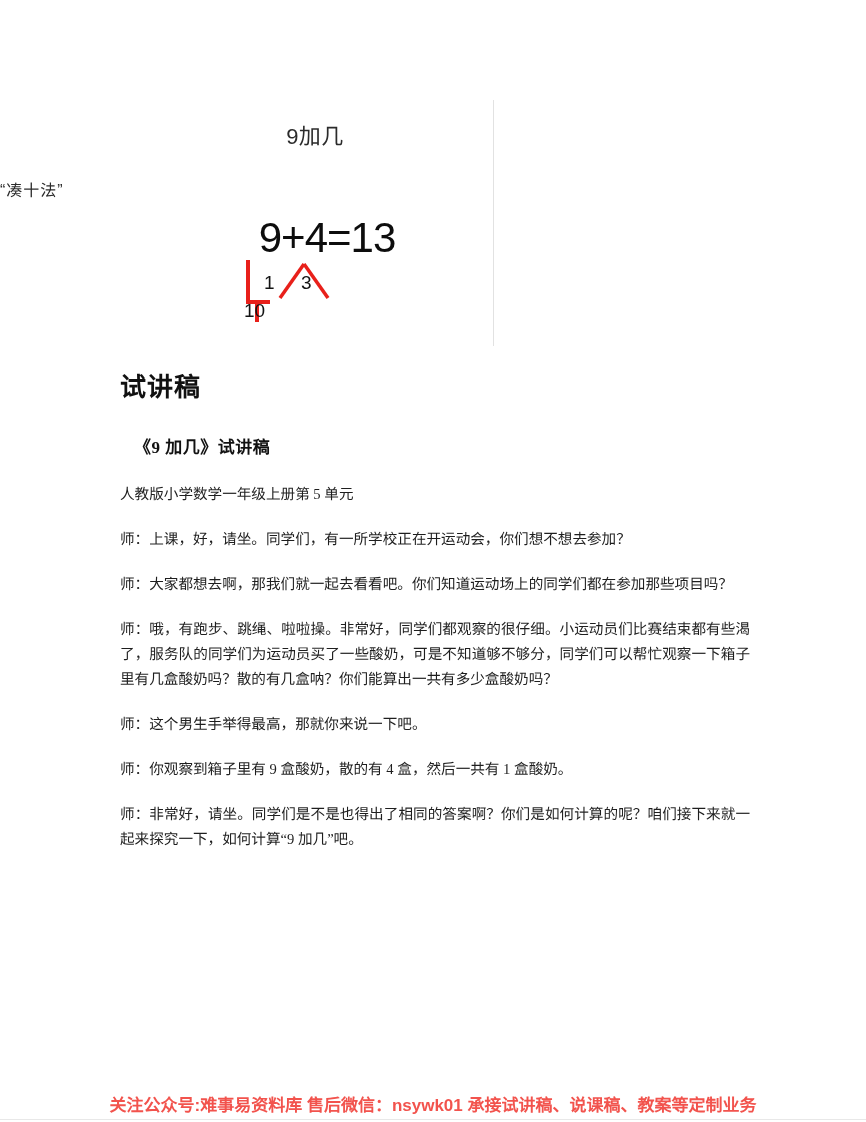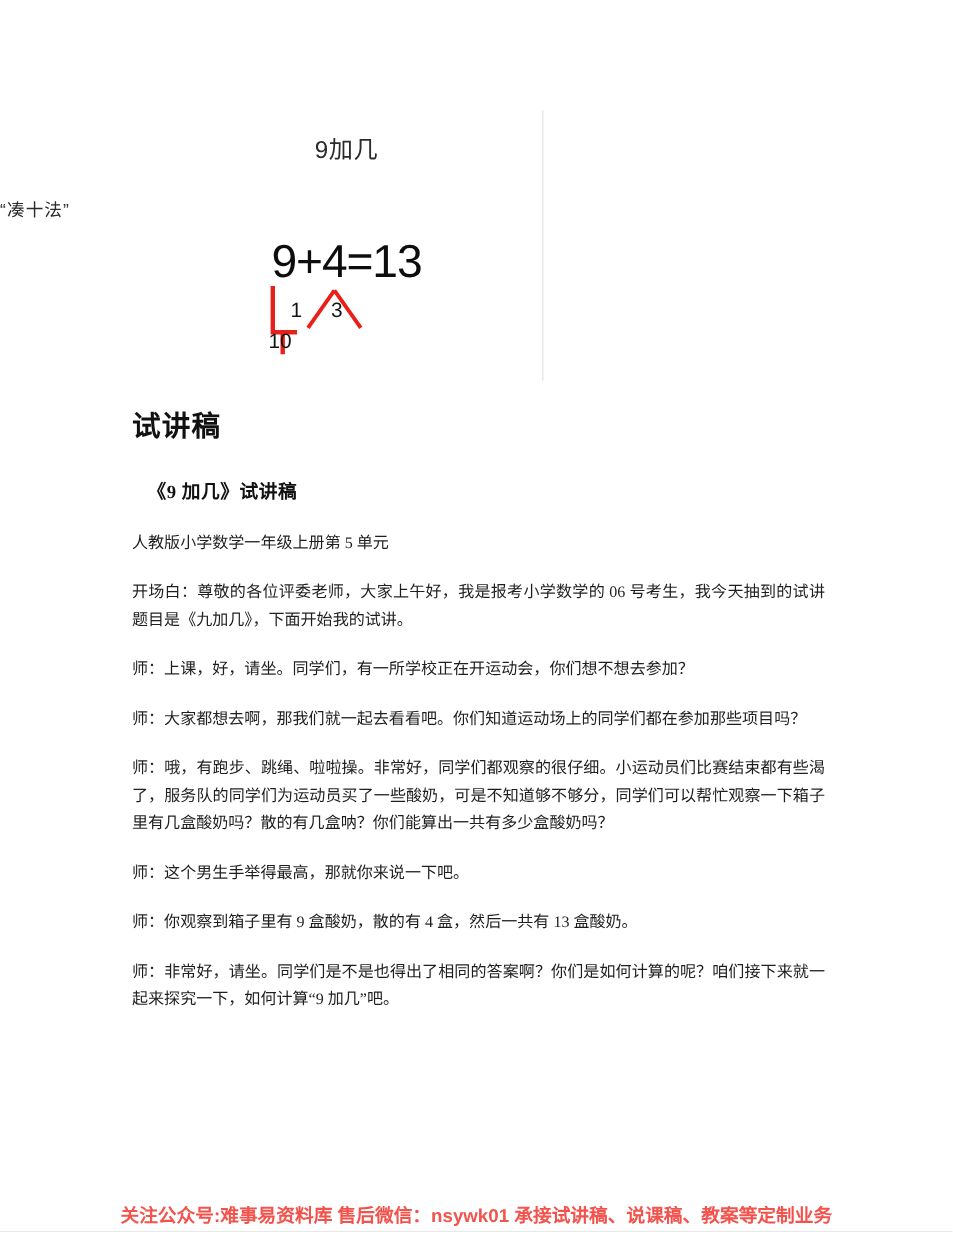--- a/index.html
+++ b/index.html
@@ -67,20 +67,21 @@
     position: absolute;
     left: 0;
     top: 0;
     width: 630px;
     text-align: center;
     font-family: "Liberation Sans", "DejaVu Sans", sans-serif;
     font-size: 42px;
     font-weight: 400;
     color: #0d0d0d;
     letter-spacing: -1px;
+    padding-left: 12px;
   }
   .decomp-svg {
     position: absolute;
     left: 228px;
     top: 44px;
     width: 140px;
     height: 86px;
   }
   .num-1, .num-3, .num-10 {
     position: absolute;
@@ -189,26 +190,25 @@
 </div>
 
 <div class="doc">
 
   <h1 class="h1-title">试讲稿</h1>
 
   <h2 class="h2-title">《9 加几》试讲稿</h2>
 
   <p class="meta">人教版小学数学一年级上册第 5 单元</p>
 
-  <p class="para">开场白：尊敬的各位评委老师，大家上午好，我是报考小学数学的 06 号考生，我今天抽到的试讲题目是《九加几》，下面开始我的试讲。</p>
 
 
   <p class="para">师：上课，好，请坐。同学们，有一所学校正在开运动会，你们想不想去参加？</p>
   <p class="para">师：大家都想去啊，那我们就一起去看看吧。你们知道运动场上的同学们都在参加那些项目吗？</p>
   <p class="para">师：哦，有跑步、跳绳、啦啦操。非常好，同学们都观察的很仔细。小运动员们比赛结束都有些渴了，服务队的同学们为运动员买了一些酸奶，可是不知道够不够分，同学们可以帮忙观察一下箱子里有几盒酸奶吗？散的有几盒呐？你们能算出一共有多少盒酸奶吗？</p>
   <p class="para">师：这个男生手举得最高，那就你来说一下吧。</p>
-  <p class="para">师：你观察到箱子里有 9 盒酸奶，散的有 4 盒，然后一共有 13 盒酸奶。</p>
+  <p class="para">师：你观察到箱子里有 9 盒酸奶，散的有 4 盒，然后一共有 1 盒酸奶。</p>
   <p class="para">师：非常好，请坐。同学们是不是也得出了相同的答案啊？你们是如何计算的呢？咱们接下来就一起来探究一下，如何计算“9 加几”吧。</p>
 
 </div>
 
 <div class="footer-banner">关注公众号:难事易资料库  售后微信：nsywk01  承接试讲稿、说课稿、教案等定制业务</div>
 <div class="footer-rule"></div>
 
 </body></html>

